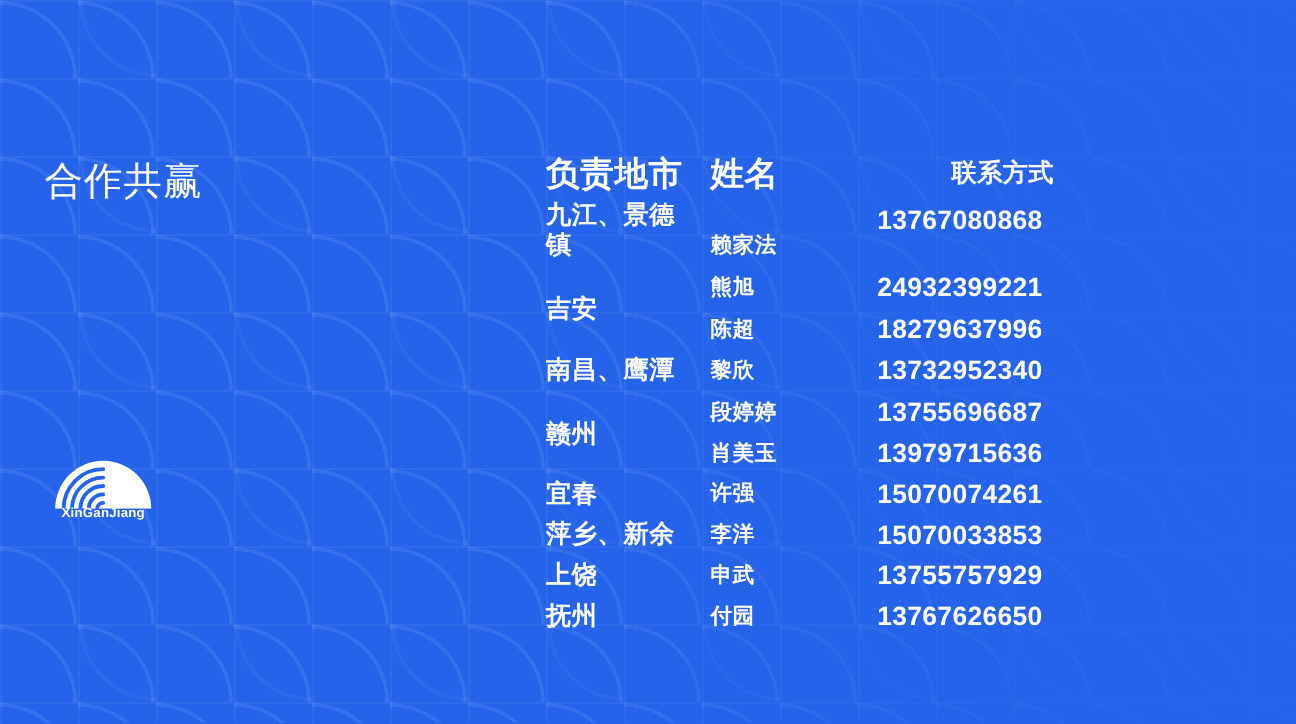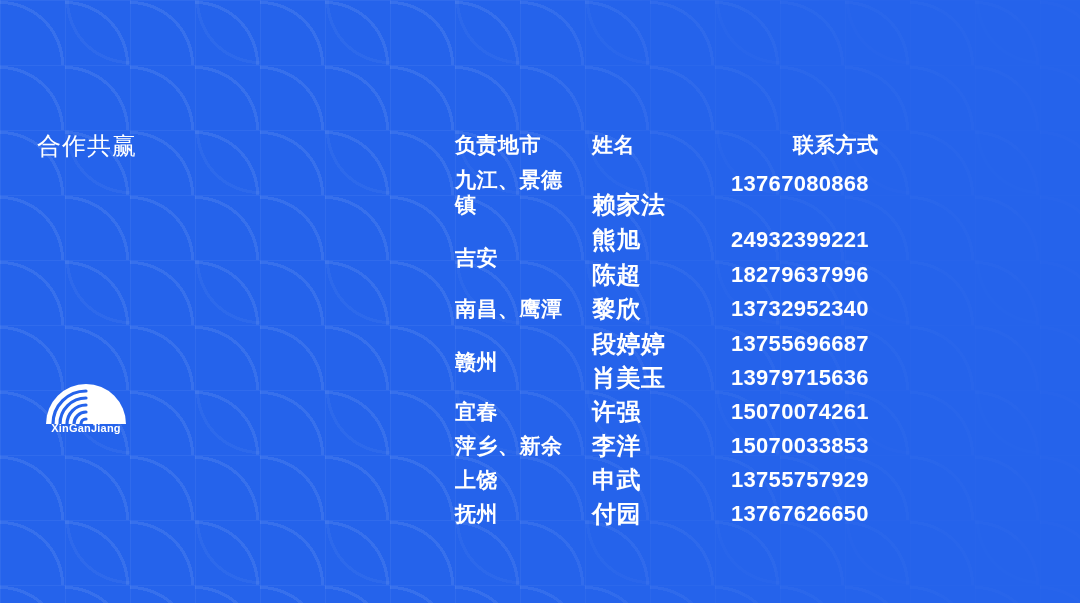--- a/index.html
+++ b/index.html
@@ -89,21 +89,21 @@
     font-weight: bold;
     color: #ffffff;
     letter-spacing: 1px;
     white-space: nowrap;
   }
 
   #subtitle {
     position: absolute;
     left: 37px;
     top: 130px;
-    font-size: 24px;
+    font-size: 32px;
     font-weight: normal;
     color: #ffffff;
     letter-spacing: 1px;
     white-space: nowrap;
   }
 
   
   #logo {
     position: absolute;
     left: 40px;
@@ -158,36 +158,36 @@
     left: 3px;
     width: 120px;
     font-size: 21px;
     line-height: 25px;
     letter-spacing: 0.5px;
   }
 
   .cell-name {
     left: 140px;
     width: 130px;
-    font-size: 24px;
+    font-size: 18px;
     line-height: 25px;
     letter-spacing: 0.5px;
   }
 
   .cell-phone {
     left: 279px;
     width: 180px;
     font-size: 22px;
     line-height: 25px;
     letter-spacing: 0.3px;
   }
 
   .hdr .cell-city,
   .hdr .cell-name {
-    font-size: 21px;
+    font-size: 28px;
   }
   .hdr .cell-phone {
     left: 313px;
     font-size: 21px;
     margin-left: 28px;
   }
 </style>
 </head>
 <body>
 

